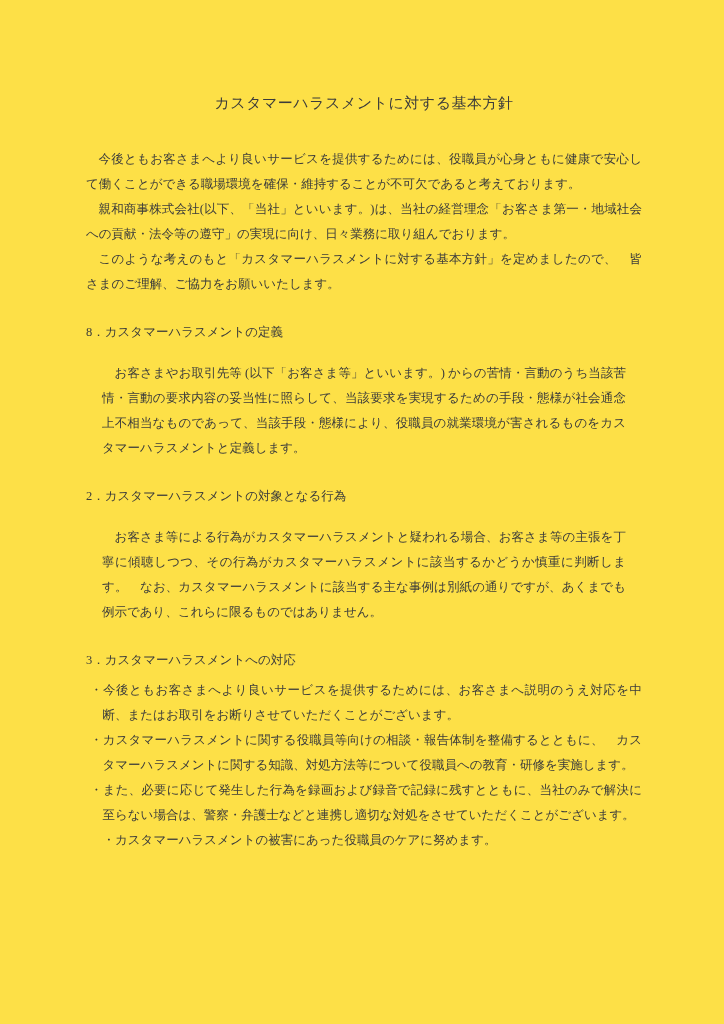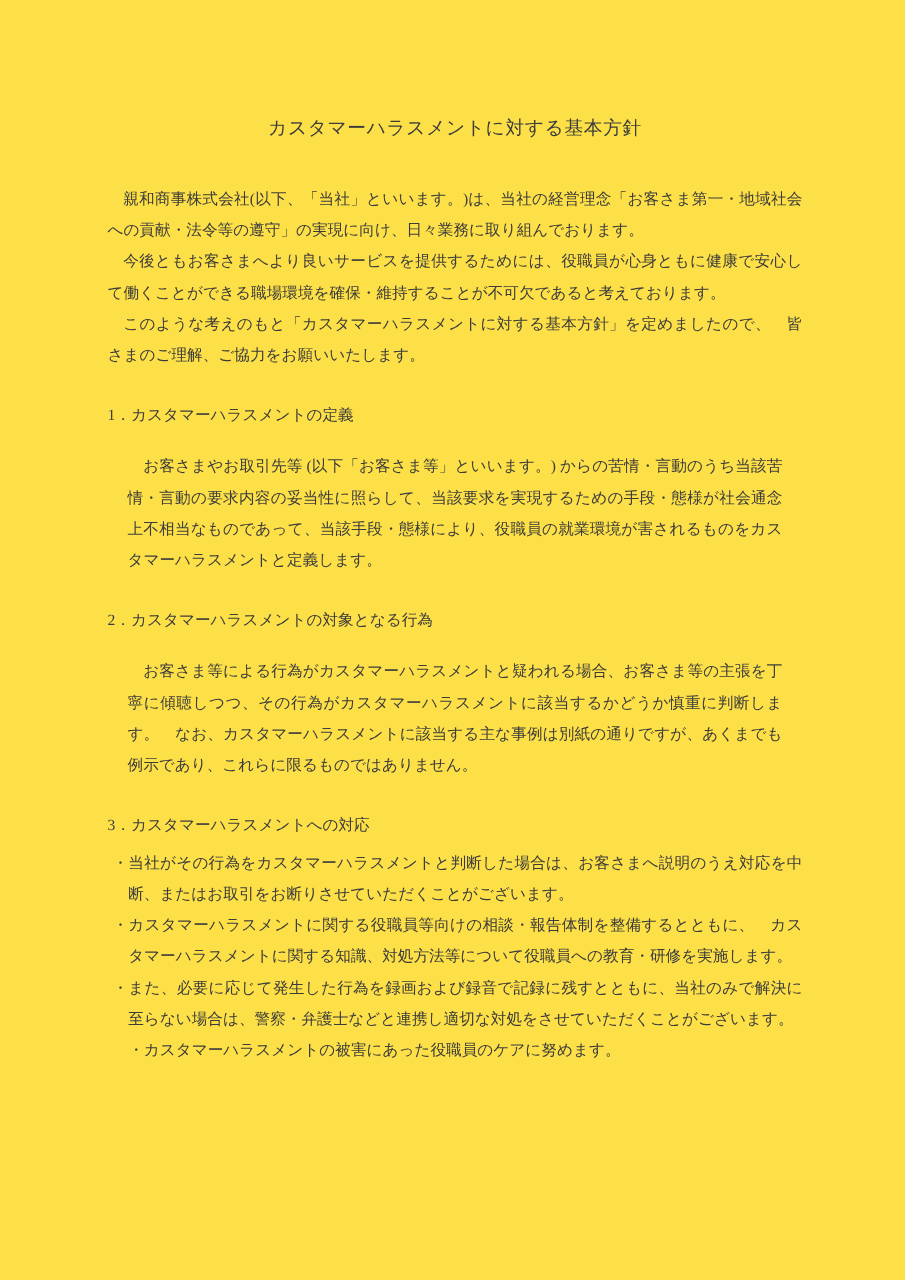--- a/index.html
+++ b/index.html
@@ -69,39 +69,39 @@
   }
 </style>
 </head>
 <body>
 
 <div class="page">
 
   <h1 class="title">カスタマーハラスメントに対する基本方針</h1>
 
   <div class="intro">
+    <p class="para">今後ともお客さまへより良いサービスを提供するためには、役職員が心身ともに健康で安心して働くことができる職場環境を確保・維持することが不可欠であると考えております。</p>
     <p class="para">親和商事株式会社(以下、「当社」といいます。)は、当社の経営理念「お客さま第一・地域社会への貢献・法令等の遵守」の実現に向け、日々業務に取り組んでおります。</p>
-    <p class="para">今後ともお客さまへより良いサービスを提供するためには、役職員が心身ともに健康で安心して働くことができる職場環境を確保・維持することが不可欠であると考えております。</p>
     <p class="para">このような考えのもと「カスタマーハラスメントに対する基本方針」を定めましたので、　皆さまのご理解、ご協力をお願いいたします。</p>
   </div>
 
   <section>
-    <h2 class="sec-heading">1．カスタマーハラスメントの定義</h2>
+    <h2 class="sec-heading">8．カスタマーハラスメントの定義</h2>
     <p class="sec-body">お客さまやお取引先等 (以下「お客さま等」といいます。) からの苦情・言動のうち当該苦情・言動の要求内容の妥当性に照らして、当該要求を実現するための手段・態様が社会通念上不相当なものであって、当該手段・態様により、役職員の就業環境が害されるものをカスタマーハラスメントと定義します。</p>
   </section>
 
   <section>
     <h2 class="sec-heading">2．カスタマーハラスメントの対象となる行為</h2>
     <p class="sec-body">お客さま等による行為がカスタマーハラスメントと疑われる場合、お客さま等の主張を丁寧に傾聴しつつ、その行為がカスタマーハラスメントに該当するかどうか慎重に判断します。　なお、カスタマーハラスメントに該当する主な事例は別紙の通りですが、あくまでも例示であり、これらに限るものではありません。</p>
   </section>
 
   <section>
     <h2 class="sec-heading">3．カスタマーハラスメントへの対応</h2>
     <ul class="bullets">
-      <li>・当社がその行為をカスタマーハラスメントと判断した場合は、お客さまへ説明のうえ対応を中断、またはお取引をお断りさせていただくことがございます。</li>
+      <li>・今後ともお客さまへより良いサービスを提供するためには、お客さまへ説明のうえ対応を中断、またはお取引をお断りさせていただくことがございます。</li>
       <li>・カスタマーハラスメントに関する役職員等向けの相談・報告体制を整備するとともに、　カスタマーハラスメントに関する知識、対処方法等について役職員への教育・研修を実施します。</li>
       <li>・また、必要に応じて発生した行為を録画および録音で記録に残すとともに、当社のみで解決に至らない場合は、警察・弁護士などと連携し適切な対処をさせていただくことがございます。</li>
       <li>　・カスタマーハラスメントの被害にあった役職員のケアに努めます。</li>
     </ul>
   </section>
 
 
 
 </div>
 

